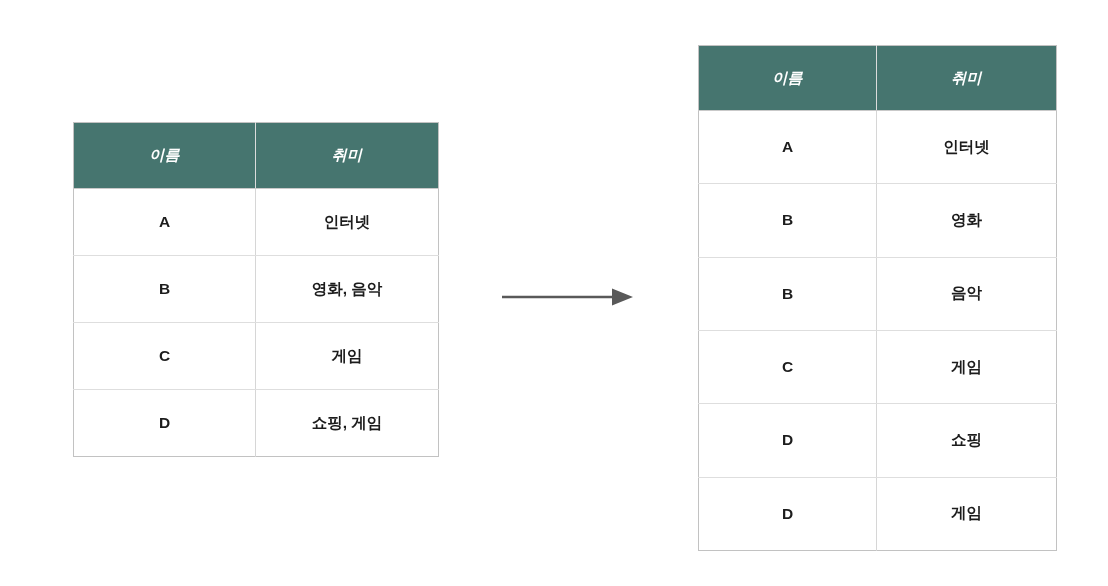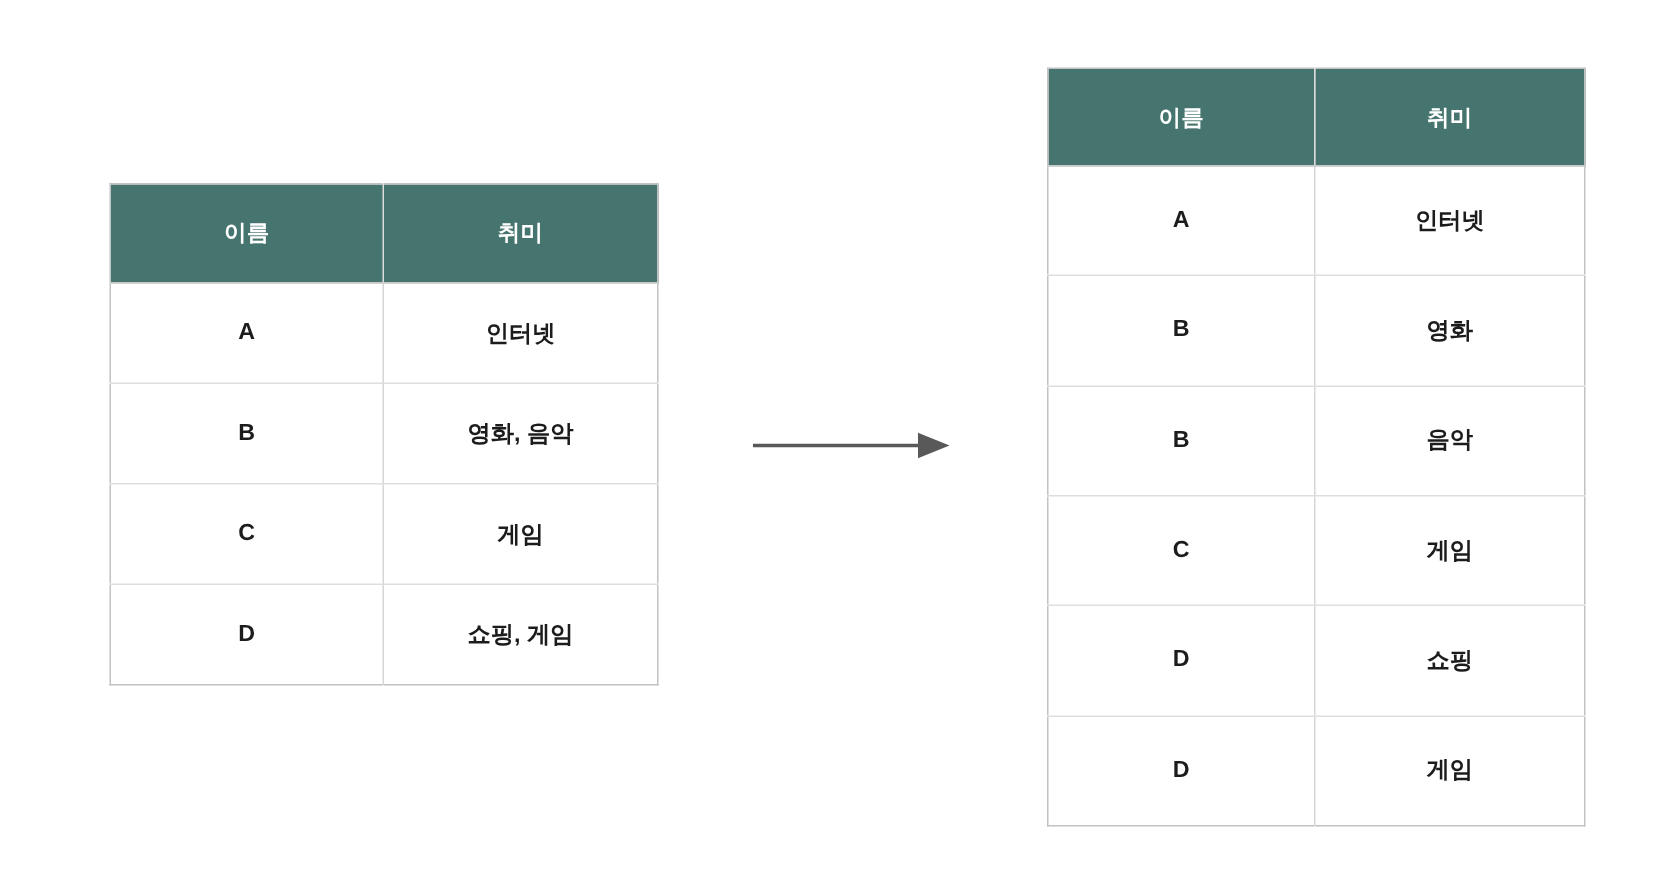--- a/index.html
+++ b/index.html
@@ -39,20 +39,21 @@
     padding: 0;
   }
   .data-table th {
     background: #46756f;
     color: #ffffff;
     font-weight: bold;
     font-size: 15px;
     letter-spacing: 0.2px;
     border-right: 1px solid #dcdcdc;
     border-bottom: 1px solid #c9c9c9;
+    font-style: italic;
   }
   .data-table th:last-child { border-right: none; margin-left: 32px; }
 
   .data-table td {
     color: #1c1c1c;
     font-weight: bold;
     font-size: 15.5px;
     background: #ffffff;
     border-right: 1px solid #d6d6d6;
     border-bottom: 1px solid #dedede;

